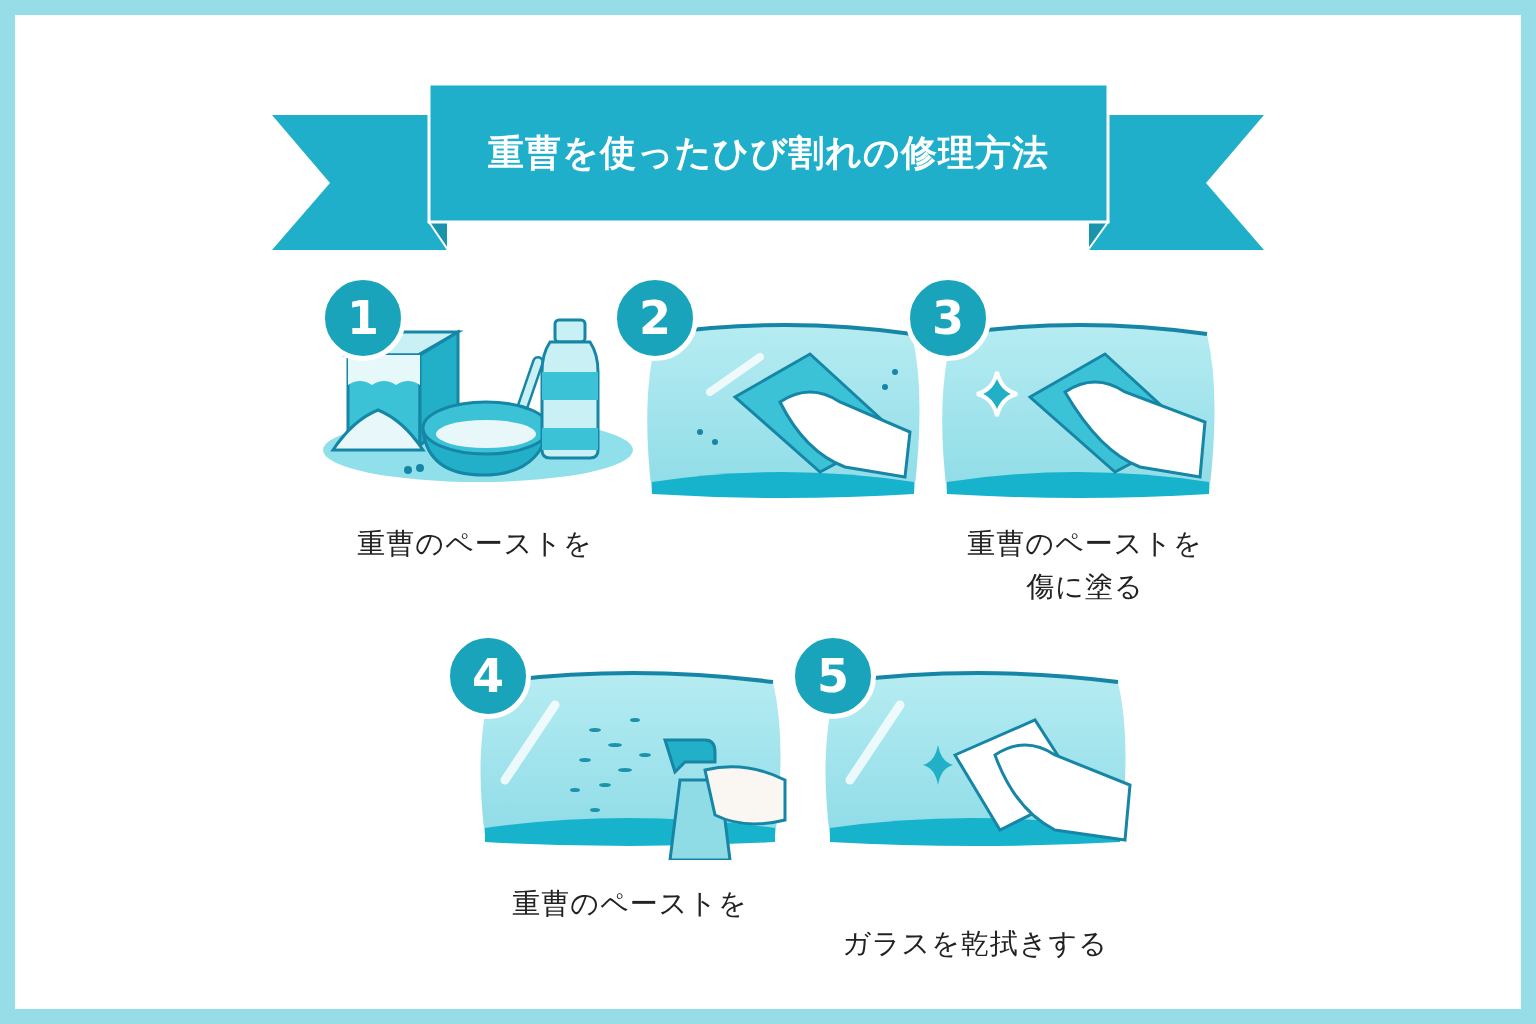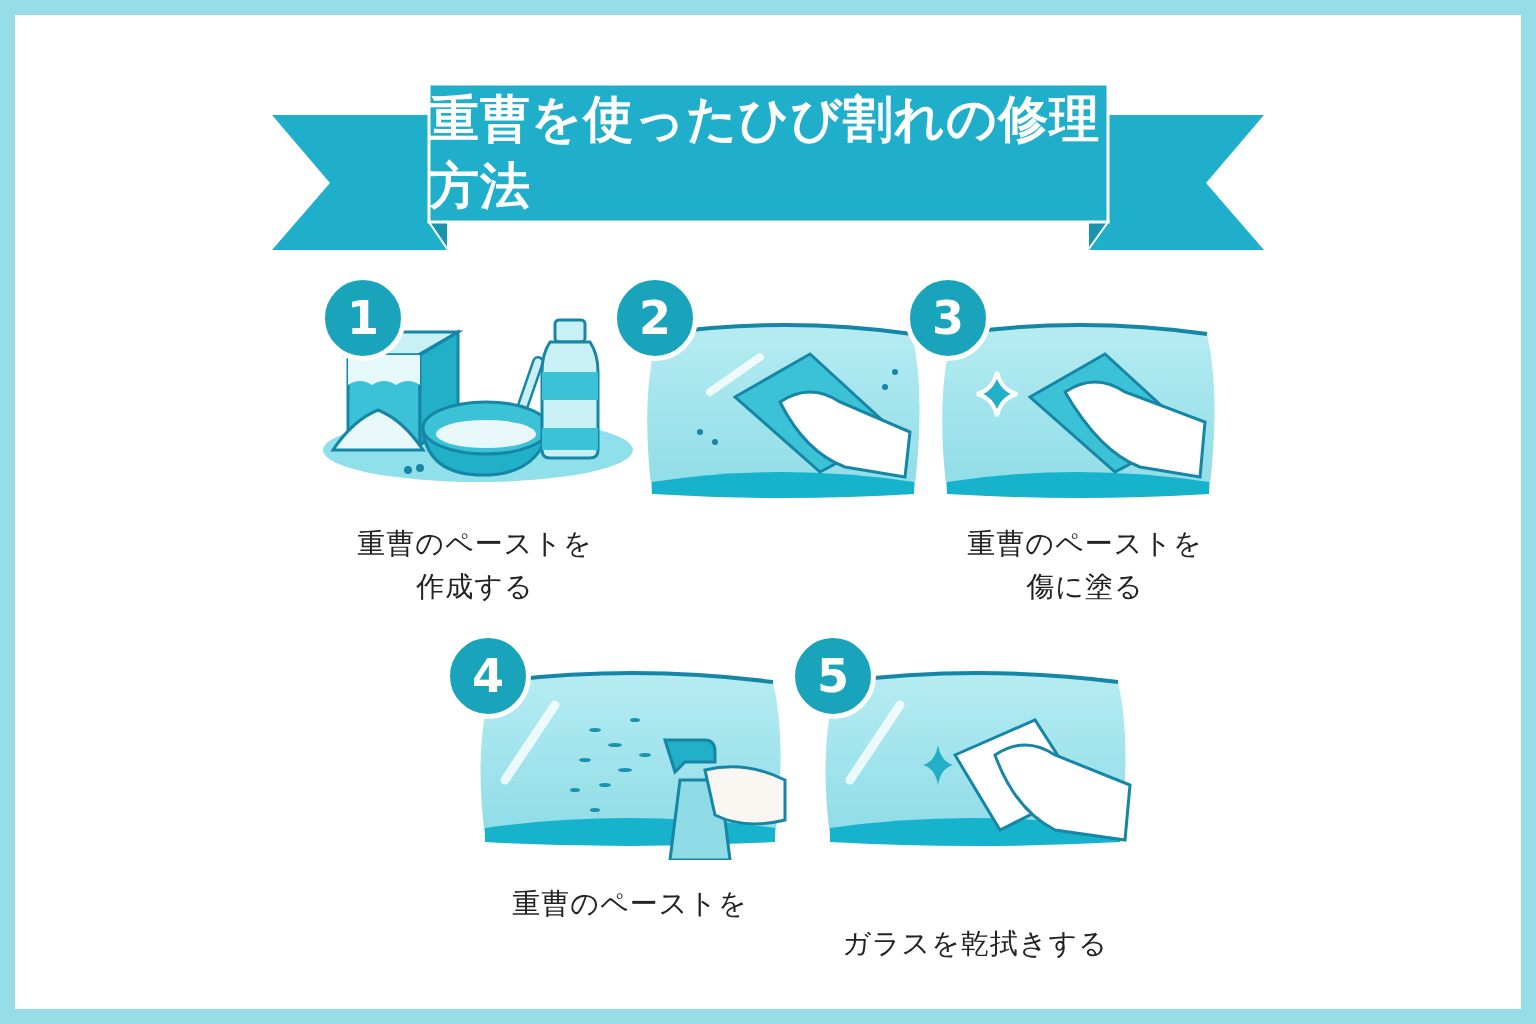--- a/index.html
+++ b/index.html
@@ -1,19 +1,19 @@
 <!DOCTYPE html>
 <html><head>
   <meta charset="utf-8">
   <style>
     html, body { margin: 0; padding: 0; }
     body { width: 1536px; height: 1024px; position: relative; overflow: hidden; background: #96DDE8; font-family: "DejaVu Sans", "Liberation Sans", sans-serif; }
     .frame { position: absolute; left: 15px; top: 15px; width: 1506px; height: 994px; background: #ffffff; }
     .ribbon { position: absolute; left: 0; top: 0; width: 1536px; height: 270px; }
-    .ribbon-title { position: absolute; left: 429px; top: 84px; width: 679px; height: 138px; display: flex; align-items: center; justify-content: center; color: #ffffff; font-size: 50px; font-weight: bold; letter-spacing: 1px; }
+    .ribbon-title { position: absolute; left: 429px; top: 84px; width: 679px; height: 138px; display: flex; align-items: center; justify-content: center; color: #ffffff; font-size: 36px; font-weight: bold; letter-spacing: 1px; }
     .step { position: absolute; }
     .illus { position: absolute; }
     .badge { position: absolute; width: 76px; height: 76px; border-radius: 50%; background: #1AA4BC; border: 5px solid #ffffff; display: flex; align-items: center; justify-content: center; color: #ffffff; font-size: 46px; font-weight: bold; box-sizing: content-box; }
     .caption { position: absolute; text-align: center; color: #222222; font-size: 28px; line-height: 43px; letter-spacing: 1px; }
     .caption span { display: block; white-space: nowrap; }
   </style>
 </head>
 <body>
 
 <div class="frame"></div>
@@ -62,21 +62,20 @@
     <g>
       <rect x="237" y="20" width="30" height="22" rx="4" fill="#C9F1F5" stroke="#1686A6" stroke-width="3"></rect>
       <path d="M232,42 h40 q8,12 8,30 v78 q0,8 -8,8 h-40 q-8,0 -8,-8 v-78 q0,-18 8,-30 z" fill="#C9F1F5" stroke="#1686A6" stroke-width="3"></path>
       <rect x="224" y="72" width="56" height="28" fill="#3CC2D6"></rect>
       <rect x="224" y="128" width="56" height="22" fill="#3CC2D6"></rect>
     </g>
   </svg>
   <div class="badge" style="left:320px;top:275px">1</div>
   <div class="caption" style="left:330px;top:522px;width:290px">
     <span>重曹のペーストを</span>
-    <span>作成する</span>
   </div>
 </div>
 
 <div class="step">
   <svg class="illus" style="left:640px;top:312px;width:290px;height:190px" viewBox="0 0 290 190">
     <path d="M18,22 q127,-18 254,0 q14,60 2,160 q-130,-10 -262,0 q-12,-100 6,-160 z" fill="url(#glassGrad)"></path>
     <path d="M18,22 q127,-18 254,0" fill="none" stroke="#1686A6" stroke-width="4"></path>
     <path d="M12,170 q130,-20 262,0 l0,12 q-130,8 -262,0 z" fill="#17B3CD"></path>
     <line x1="70" y1="80" x2="120" y2="45" stroke="#ffffff" stroke-width="8" stroke-linecap="round" opacity="0.8"></line>
     <g>

